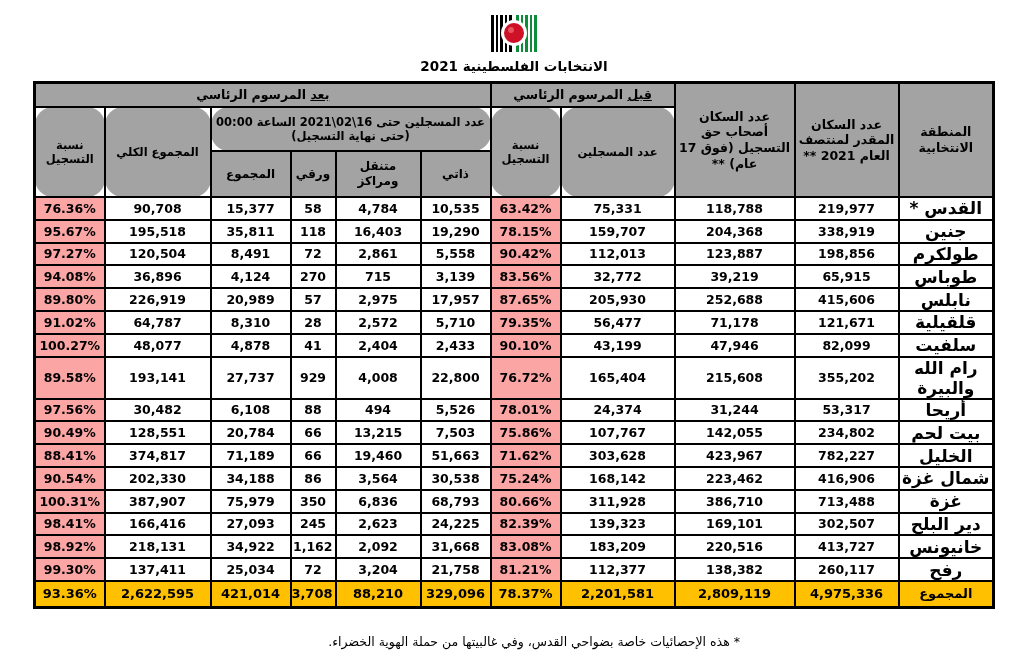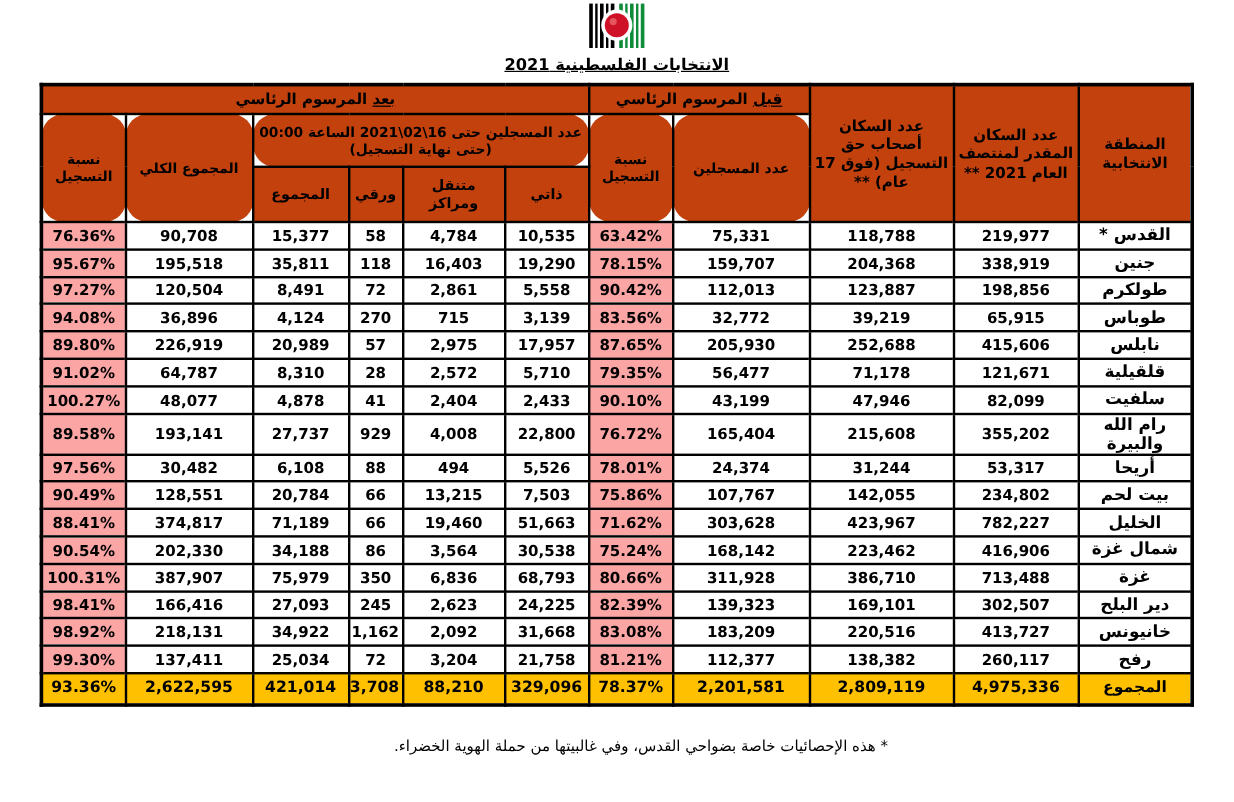--- a/index.html
+++ b/index.html
@@ -3,21 +3,21 @@
 <meta charset="utf-8">
 <style>
   html, body {
     margin: 0; padding: 0;
     width: 1028px; height: 668px;
     background: #ffffff;
     overflow: hidden;
     font-family: "DejaVu Sans", sans-serif;
   }
   .page { width: 1028px; height: 668px; position: relative; }
-  .masthead { text-align: center; text-decoration: underline; }
+  .masthead { padding-top: 12px; text-align: center; }
   .logo { display: block; margin: 0 auto; }
   .page-title {
     margin: 2px 0 0 0;
     font-size: 13.5px; font-weight: bold; color: #000;
     direction: rtl;
   }
   table.grid {
     border-collapse: collapse;
     table-layout: fixed;
     direction: rtl;
@@ -27,35 +27,35 @@
   }
   .grid th, .grid td {
     border: 2px solid #000;
     text-align: center;
     vertical-align: middle;
     padding: 0 2px;
     overflow: hidden;
     color: #000;
   }
   .grid thead th {
-    background: #c2410c;
+    background: #a3a3a3;
     font-weight: bold;
     font-size: 11.5px;
     line-height: 1.25;
   }
   .grid thead tr.group-row th { height: 22px; font-size: 12.5px; }
   .grid thead tr.sub-row th { height: 42px; border-radius: 18px; }
   .grid thead tr.cols-row th { height: 44px; font-size: 12px; }
   .grid tbody td {
     background: #ffffff;
     height: 20.8px;
     font-weight: bold;
     font-size: 12.5px;
   }
-  .grid tbody td.district { font-size: 14px; }
+  .grid tbody td.district { font-size: 17px; }
   .grid tbody td.cream { background: #fca5a5; }
   .grid tfoot td {
     background: #FFC000 !important;
     height: 24px;
     font-weight: bold;
     font-size: 13px;
   }
   .u { text-decoration: underline; }
   .footnotes {
     direction: rtl;

